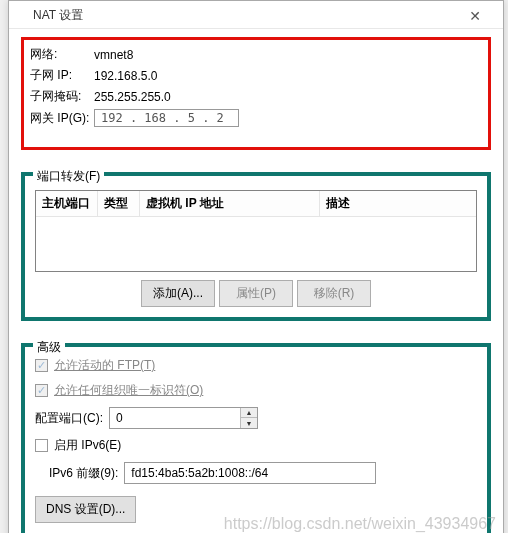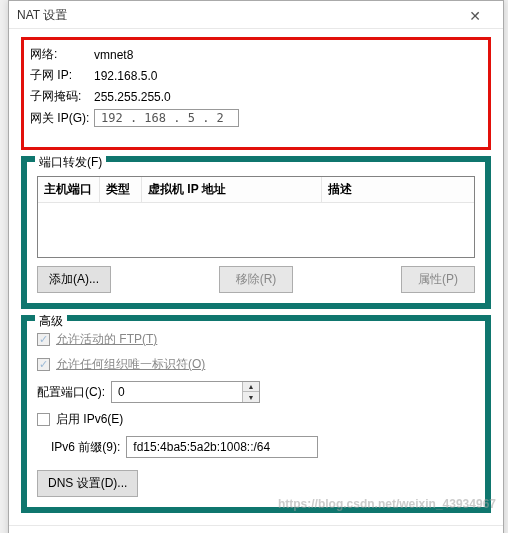--- a/index.html
+++ b/index.html
@@ -16,21 +16,21 @@
   background: #fff;
   border: 1px solid #aaa;
   width: 496px;
   margin-left: 8px;
   box-shadow: 0 0 8px rgba(0,0,0,0.15);
 }
 .titlebar {
   display: flex;
   align-items: center;
   justify-content: space-between;
-  padding: 6px 8px 4px 8px;
+  padding: 6px 8px 4px 24px;
   background: #fff;
   border-bottom: 1px solid #e8e8e8;
 }
 .titlebar-title { font-size: 12px; color: #333; }
 .close-btn { width: 40px; text-align: center; font-size: 14px; color: #555; cursor: pointer; }
 .content { padding: 8px 12px 12px 12px; }
 .highlight-box {
   border: 3px solid #e2100a;
   padding: 6px 6px 16px 6px;
   margin-bottom: 4px;
@@ -42,22 +42,22 @@
   border: 1px solid #999;
   background: #fff;
   padding: 1px 6px;
   font-family: Consolas, monospace;
   font-size: 12px;
   color: #555;
   min-width: 145px;
   display: inline-block;
 }
 .group {
-  border: 6px solid #0f766e;
-  margin-top: 6px;
+  border: 4px solid #0f766e;
+  margin-top: 22px;
   padding: 10px 10px 10px 10px;
   position: relative;
 }
 .group-title {
   position: absolute;
   top: -8px; left: 8px;
   background: #fff;
   padding: 0 4px;
   font-size: 12px;
   color: #000;
@@ -75,21 +75,21 @@
 .th {
   padding: 4px 6px;
   border-right: 1px solid #e5e5e5;
   font-size: 12px;
   color: #000;
   background: #fdfdfd;
   font-weight: bold;
 }
 .th:last-child { border-right: none; flex: 1; }
 .table-body { height: 54px; background: #fff; }
-.btn-row { display: flex; justify-content: space-between; gap: 18px; margin-top: 8px; }
+.btn-row { display: flex; justify-content: center; gap: 4px; margin-top: 8px; }
 .btn {
   border: 1px solid #adadad;
   background: #e1e1e1;
   padding: 4px 10px;
   min-width: 74px;
   font-size: 12px;
   text-align: center;
   cursor: pointer;
 }
 .btn.disabled { color: #888; background: #e7e7e7; }
@@ -126,36 +126,35 @@
   padding: 2px 6px;
   font-size: 12px;
 }
 .spin-btns { display: flex; flex-direction: column; border-left: 1px solid #bbb; }
 .spin-btn { width: 16px; height: 10px; display:flex; align-items:center; justify-content:center; font-size:7px; color:#333; background:#eee; border-bottom:1px solid #bbb; cursor:pointer;}
 .spin-btn:last-child{border-bottom:none;}
 .text-input {
   border: 1px solid #999;
   padding: 3px 6px;
   font-size: 12px;
-  width: 192px;
+  width: 252px;
 }
 .footer-btns {
   display: flex;
   gap: 8px;
   justify-content: flex-end;
   padding: 10px 14px 8px 14px;
   border-top: 1px solid #e8e8e8;
 }
 .watermark {
   position: absolute;
-  bottom: 22px; right: 12px;
+  bottom: 0; right: 12px;
   color: rgba(160,160,160,0.55);
-  font-size: 12px;
+  font-size: 16px;
   pointer-events: none;
-  font-weight: bold;
 }
 .bg-peek {
   position: absolute;
   left: 198px;
   bottom: 0;
   width: 300px;
   height: 16px;
   background: #1c2a40;
   z-index: -1;
 }
@@ -196,22 +195,22 @@
         <div class="table-header">
           <div class="th" style="width:62px">主机端口</div>
           <div class="th" style="width:42px">类型</div>
           <div class="th" style="width:180px">虚拟机 IP 地址</div>
           <div class="th">描述</div>
         </div>
         <div class="table-body"></div>
       </div>
       <div class="btn-row">
         <div class="btn">添加(A)...</div>
+        <div class="btn disabled">属性(P)</div>
         <div class="btn disabled">移除(R)</div>
-        <div class="btn disabled">属性(P)</div>
       </div>
     </div>
 
     <div class="group">
       <span class="group-title">高级</span>
 
       <div class="adv-row">
         <span class="checkbox checked disabled"></span>
         <span class="check-label disabled">允许活动的 FTP(T)</span>
       </div>

